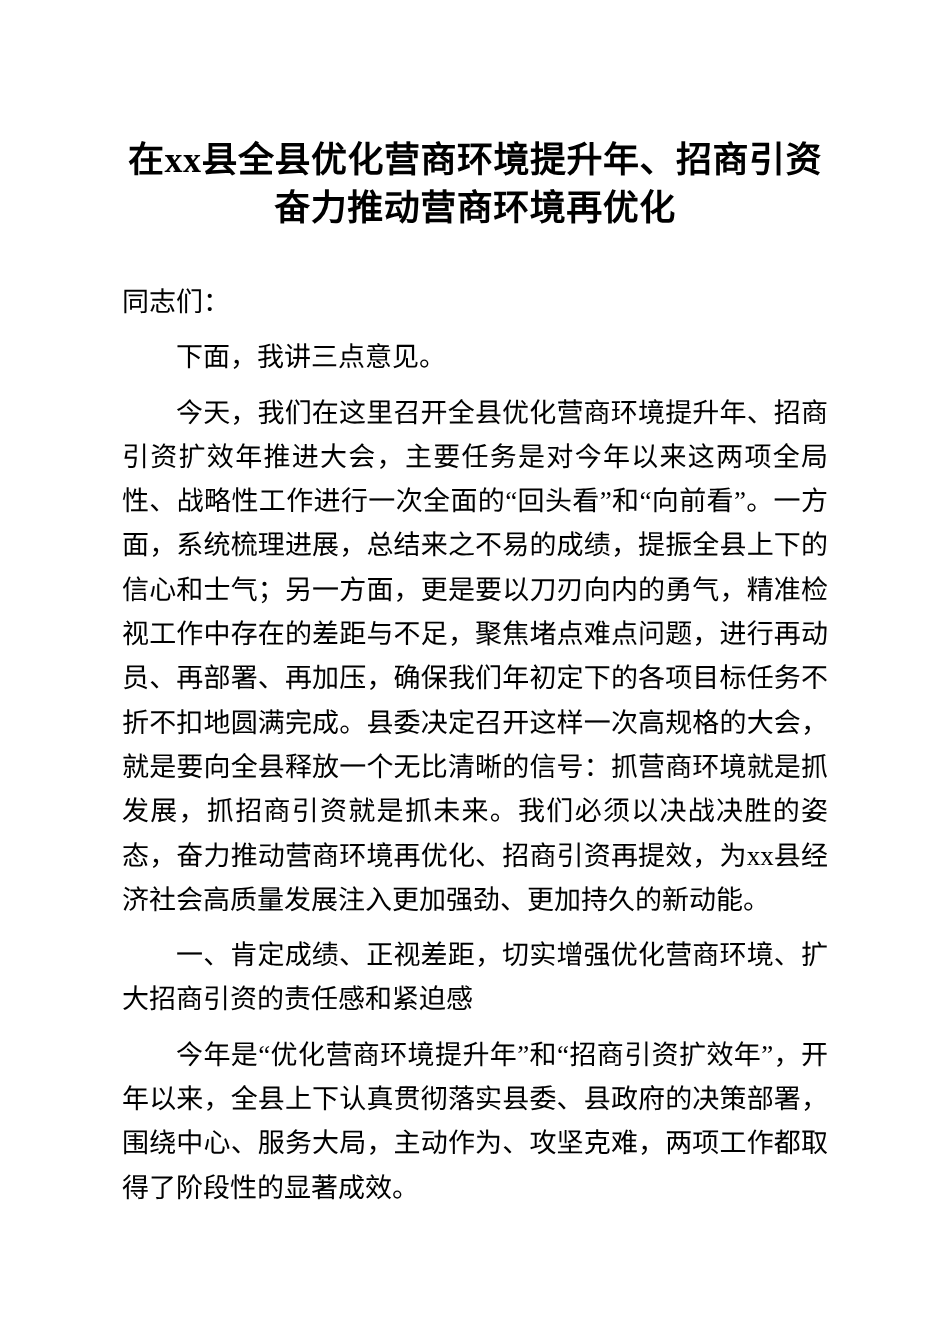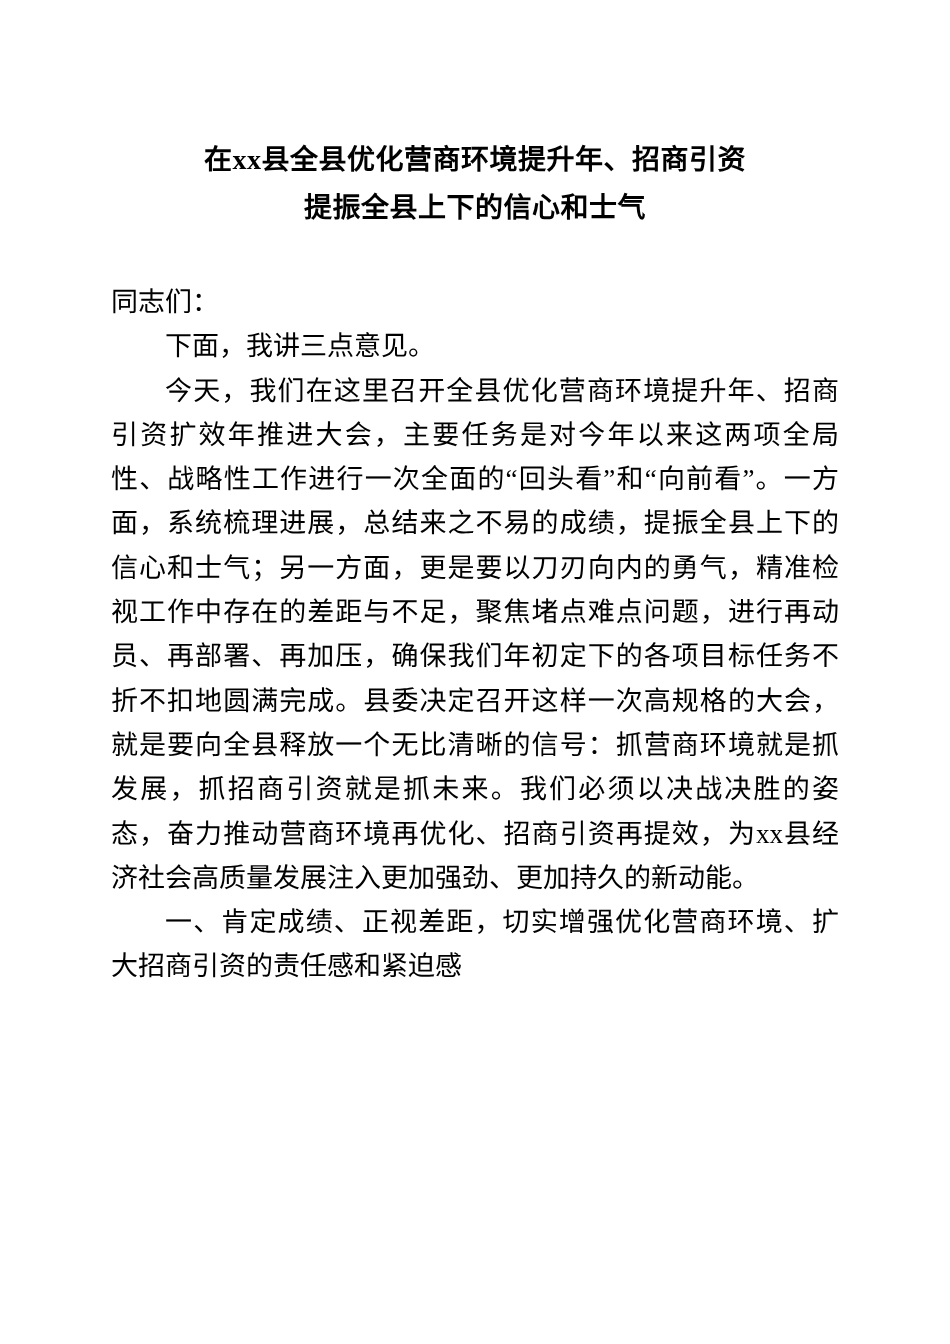--- a/index.html
+++ b/index.html
@@ -17,27 +17,27 @@
     padding: 136px 111px 0 111px;
     color: #000000;
     overflow: hidden;
   }
   .title-block {
     margin: 0 0 48px 0;
   }
   .title-line {
     font-family: "Liberation Serif", "DejaVu Serif", serif;
     font-weight: 700;
-    font-size: 28px;
+    font-size: 36px;
     line-height: 48px;
     text-align: center;
     letter-spacing: 0.5px;
   }
   .body-block p {
-    margin: 0;
+    margin: 11px;
     font-family: "Liberation Serif", "DejaVu Serif", serif;
     font-weight: 400;
     font-size: 27px;
     line-height: 44.3px;
     text-align: justify;
     text-justify: inter-ideograph;
     text-indent: 2em;
     word-break: break-all;
   }
   .body-block p.no-indent {
@@ -48,27 +48,28 @@
     font-weight: 400;
   }
 </style>
 </head>
 <body>
 
 <div class="page">
 
   <div class="title-block">
     <div class="title-line">在xx县全县优化营商环境提升年、招商引资</div>
-    <div class="title-line">提振全县上下的信心和士气</div>
+    <div class="title-line">奋力推动营商环境再优化</div>
   </div>
 
   <div class="body-block">
     <p class="no-indent">同志们：</p>
 
     <p>下面，我讲三点意见。</p>
 
     <p>今天，我们在这里召开全县优化营商环境提升年、招商引资扩效年推进大会，主要任务是对今年以来这两项全局性、战略性工作进行一次全面的“回头看”和“向前看”。一方面，系统梳理进展，总结来之不易的成绩，提振全县上下的信心和士气；另一方面，更是要以刀刃向内的勇气，精准检视工作中存在的差距与不足，聚焦堵点难点问题，进行再动员、再部署、再加压，确保我们年初定下的各项目标任务不折不扣地圆满完成。县委决定召开这样一次高规格的大会，就是要向全县释放一个无比清晰的信号：抓营商环境就是抓发展，抓招商引资就是抓未来。我们必须以决战决胜的姿态，奋力推动营商环境再优化、招商引资再提效，为xx县经济社会高质量发展注入更加强劲、更加持久的新动能。</p>
 
     <p class="section-heading">一、肯定成绩、正视差距，切实增强优化营商环境、扩大招商引资的责任感和紧迫感</p>
 
+    <p>今年是“优化营商环境提升年”和“招商引资扩效年”，开年以来，全县上下认真贯彻落实县委、县政府的决策部署，围绕中心、服务大局，主动作为、攻坚克难，两项工作都取得了阶段性的显著成效。</p>
   </div>
 
 </div>
 
 </body></html>

